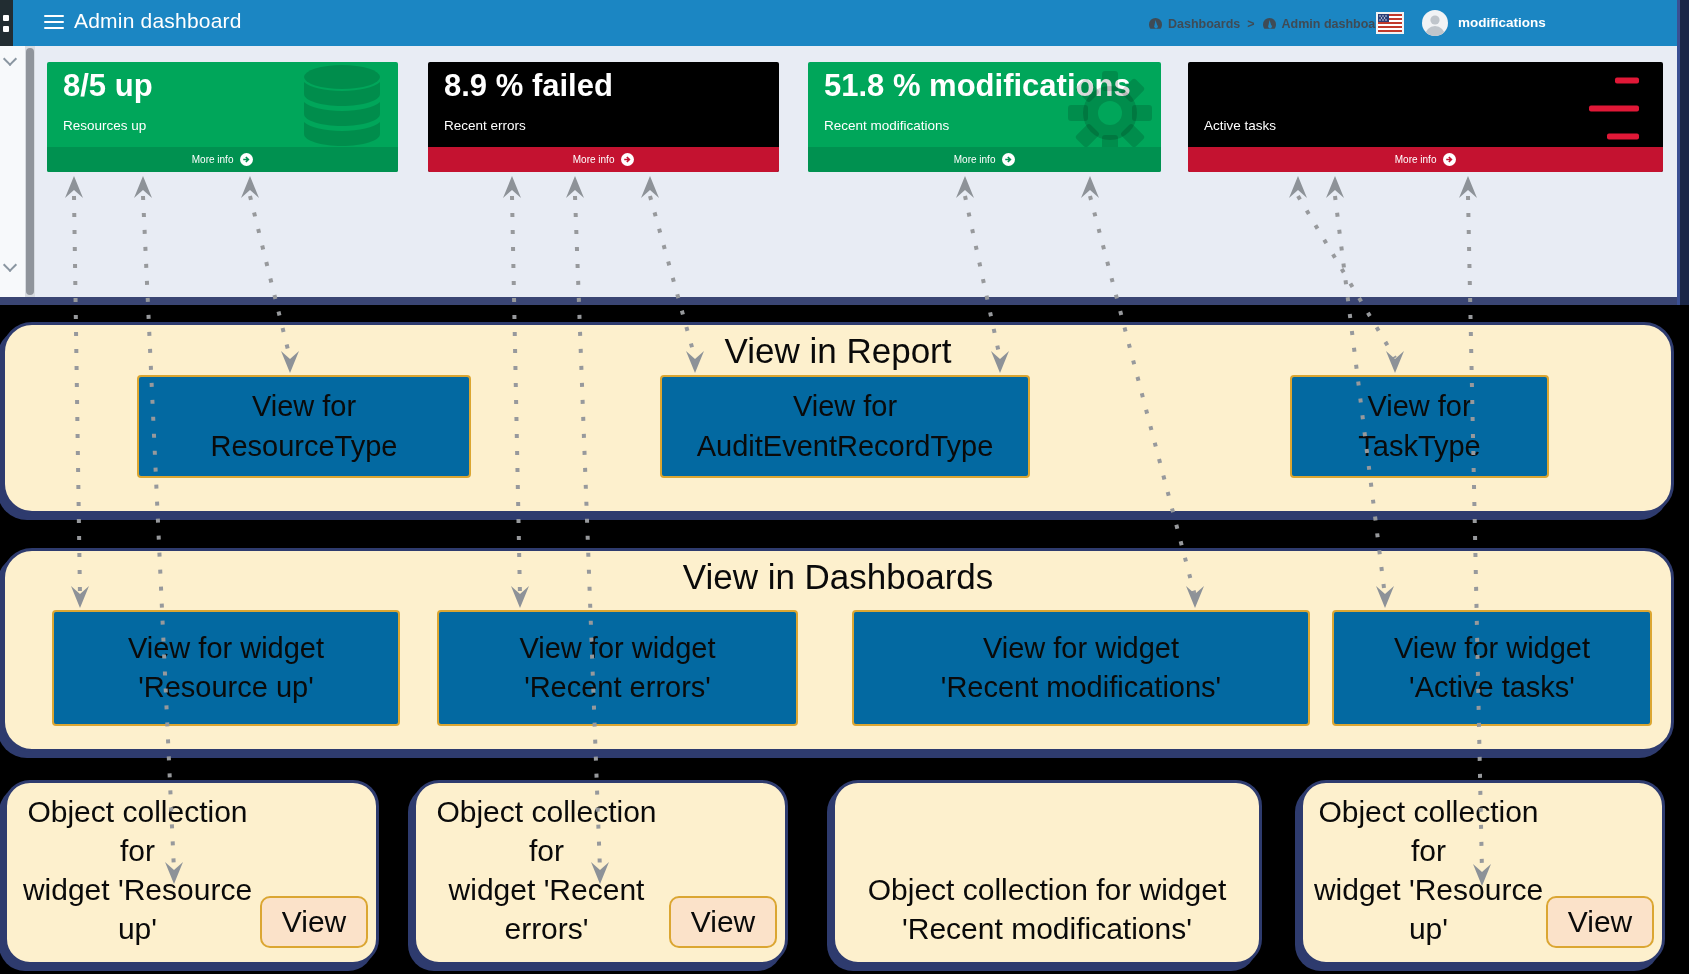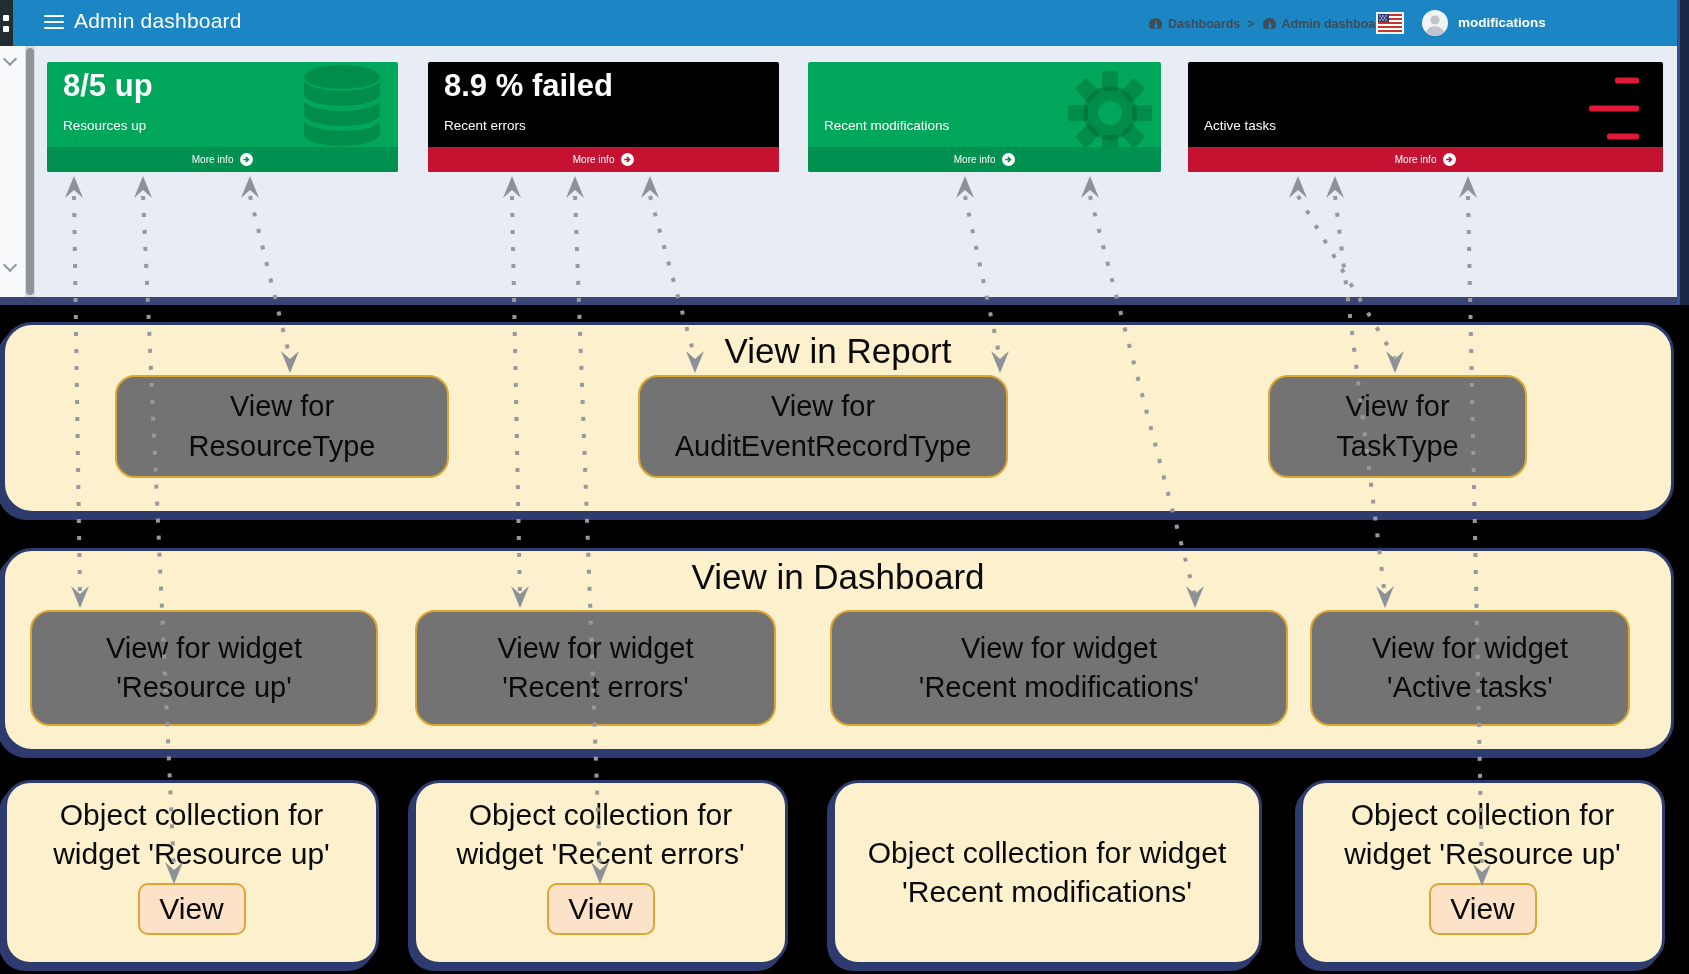--- a/index.html
+++ b/index.html
@@ -36,27 +36,27 @@
   .ib-head{position:absolute;left:16px;top:6px;font-size:31px;font-weight:700;white-space:nowrap;}
   .ib-sub{position:absolute;left:16px;top:56px;font-size:13.5px;font-weight:400;}
   .ib-icon{position:absolute;top:2px;right:10px;}
   .ib-footer{position:absolute;left:0;bottom:0;width:100%;height:25px;text-align:center;font-size:10px;line-height:25px;cursor:pointer;}
   .green .ib-footer{background:#009150;}
   .red .ib-footer{background:#c41230;}
   .ib-footer .mi-arrow{display:inline-block;vertical-align:-3px;margin-left:4px;}
   
   .panel{position:absolute;left:2px;width:1672px;background:#fdf0cd;border:3px solid #2e3b6e;border-radius:30px;box-shadow:-5px 6px 0 #2e3b6e;box-sizing:border-box;}
   .panel-title{position:absolute;left:0;width:100%;text-align:center;font-size:35px;color:#0a0a0a;}
-  .peach-box{position:absolute;background:#737373;border:2.5px solid #dba632;border-radius:20px;box-sizing:border-box;
+  .peach-box{position:absolute;background:#0369a1;border:2.5px solid #dba632;border-radius:4px;box-sizing:border-box;
     display:flex;align-items:center;justify-content:center;text-align:center;
-    font-size:29px;color:#0a0a0a;line-height:1.35;white-space:pre-line;}
+    font-size:29px;color:#0a0a0a;line-height:1.35;white-space:pre-line;margin-left:22px;}
   
   .coll-box{position:absolute;top:780px;height:185px;background:#fdf0cd;border:3px solid #2e3b6e;border-radius:26px;
     box-shadow:-5px 6px 0 #2e3b6e;box-sizing:border-box;
-    display:flex;flex-direction:column;align-items:center;justify-content:flex-start;padding:12px 8px 14px 8px;}
+    display:flex;flex-direction:row;align-items:flex-end;justify-content:flex-start;padding:12px 8px 14px 8px;}
   .coll-box.centered{justify-content:center;}
   .coll-label{font-size:30px;color:#0a0a0a;text-align:center;line-height:1.3;white-space:pre-line;}
   .view-btn{margin-top:10px;min-width:108px;height:52px;background:#fbe2c9;border:2px solid #dba632;border-radius:10px;
     font-size:30px;color:#0a0a0a;display:flex;align-items:center;justify-content:center;cursor:pointer;box-sizing:border-box;padding:17px 18px;}
   
   #overlay{position:absolute;left:0;top:0;width:1689px;height:974px;pointer-events:none;z-index:50;}
 </style>
 </head>
 <body>
 
@@ -167,20 +167,21 @@
         <span class="mi-arrow">
           <svg width="13" height="13" viewBox="0 0 14 14">
               <circle cx="7" cy="7" r="7" fill="#fff"></circle>
               <path d="M3.5 7h5M6.3 4.3 9 7l-2.7 2.7" stroke="#c41230" stroke-width="1.8" fill="none"></path>
             </svg>
         </span>
       </div>
     </div>
 
     <div class="infobox green" style="left:808px;width:353px;">
+      <div class="ib-head">51.8 % modifications</div>
       <div class="ib-sub">Recent modifications</div>
       <div class="ib-icon" style="right:8px;top:8px">
         <svg width="86" height="86" viewBox="0 0 86 86">
           <g fill="rgba(0,0,0,0.15)">
             <g transform="translate(43,43)">
               <rect x="-8" y="-42" width="16" height="20" rx="3"></rect>
               <rect x="-8" y="22" width="16" height="20" rx="3"></rect>
               <rect x="-42" y="-8" width="20" height="16" rx="3"></rect>
               <rect x="22" y="-8" width="20" height="16" rx="3"></rect>
               <rect x="-8" y="-42" width="16" height="20" rx="3" transform="rotate(45)"></rect>
@@ -239,21 +240,21 @@
     <div class="panel-title" style="top:6px;">View in Report</div>
   </div>
   <div class="peach-box" style="left:115px;top:375px;width:334px;height:103px;">View for
 ResourceType</div>
   <div class="peach-box" style="left:638px;top:375px;width:370px;height:103px;">View for
 AuditEventRecordType</div>
   <div class="peach-box" style="left:1268px;top:375px;width:259px;height:103px;">View for
 TaskType</div>
 
   <div class="panel" style="top:548px;height:204px;">
-    <div class="panel-title" style="top:6px;">View in Dashboard</div>
+    <div class="panel-title" style="top:6px;">View in Dashboards</div>
   </div>
   <div class="peach-box" style="left:30px;top:610px;width:348px;height:116px;">View for widget
 'Resource up'</div>
   <div class="peach-box" style="left:415px;top:610px;width:361px;height:116px;">View for widget
 'Recent errors'</div>
   <div class="peach-box" style="left:830px;top:610px;width:458px;height:116px;">View for widget
 'Recent modifications'</div>
   <div class="peach-box" style="left:1310px;top:610px;width:320px;height:116px;">View for widget
 'Active tasks'</div>
 

